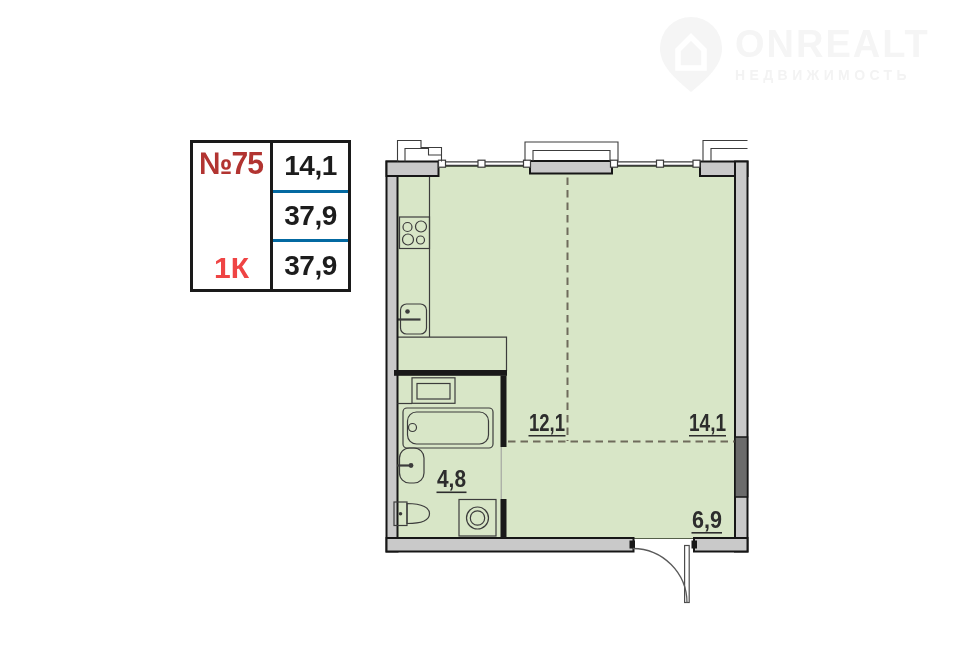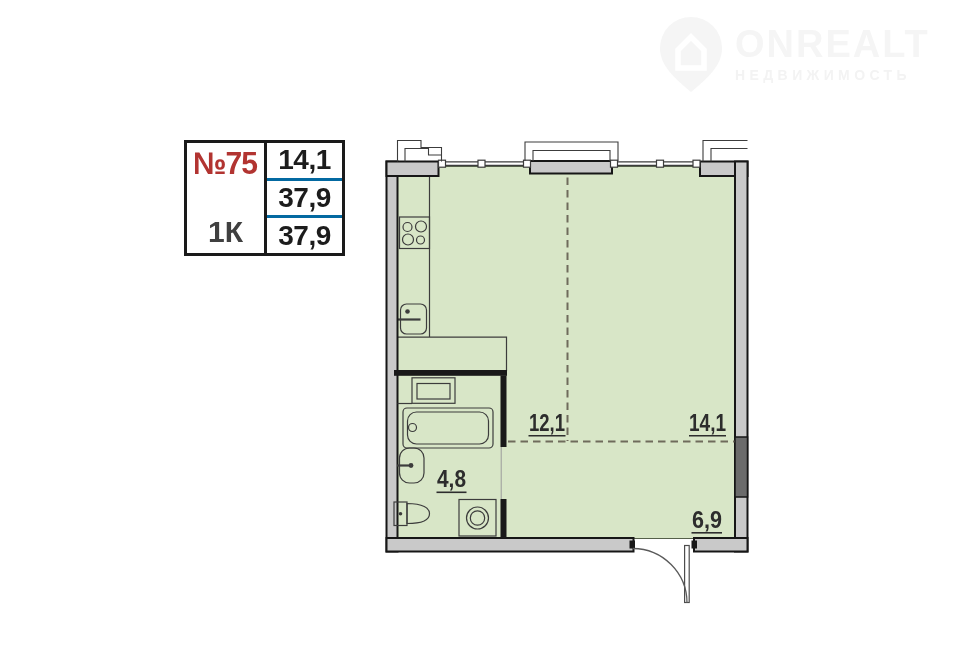--- a/index.html
+++ b/index.html
@@ -7,21 +7,21 @@
         font-family:"Liberation Sans",sans-serif;}
 
   
   .logo{position:absolute;left:652px;top:14px;width:300px;height:84px;display:flex;align-items:flex-start;}
   .logo svg{display:block;}
   .logo-text{margin-left:5px;padding-top:11px;}
   .logo-brand{font-size:38px;font-weight:800;letter-spacing:2px;line-height:1;color:#f6f6f6;}
   .logo-sub{font-size:14px;font-weight:600;letter-spacing:4.4px;margin-top:4px;color:#f3f3f3;}
 
   
-  .info-table{position:absolute;left:184px;top:140px;width:161px;height:116px;
+  .info-table{position:absolute;left:190px;top:140px;width:161px;height:152px;
               border:3px solid #1a1a1a;box-sizing:border-box;display:flex;background:#fff;}
   .it-left{width:80px;border-right:3px solid #1a1a1a;box-sizing:border-box;display:flex;
            flex-direction:column;justify-content:space-between;align-items:center;
            padding:3px 0 4px 0;}
   .it-right{flex:1;display:flex;flex-direction:column;}
   .it-cell{flex:1;display:flex;align-items:center;justify-content:center;
            font-size:28px;font-weight:700;color:#1c1c1c;letter-spacing:-0.5px;}
   .it-cell + .it-cell{border-top:3px solid #0369a1;}
   .unit-number{font-size:31px;font-weight:700;letter-spacing:-1px;transform:scaleX(0.97);}
   .unit-type{font-size:30px;font-weight:700;letter-spacing:0;}
@@ -42,21 +42,21 @@
     </svg>
     <div class="logo-text">
       <div class="logo-brand" style="color: rgb(245, 245, 245);">ONREALT</div>
       <div class="logo-sub">НЕДВИЖИМОСТЬ</div>
     </div>
   </div>
 
   <div class="info-table">
     <div class="it-left">
       <span class="unit-number" style="color: rgb(178, 52, 49);">№75</span>
-      <span class="unit-type" style="color: #404040;">1К</span>
+      <span class="unit-type" style="color: #ef4444;">1К</span>
     </div>
     <div class="it-right">
       <div class="it-cell">14,1</div>
       <div class="it-cell">37,9</div>
       <div class="it-cell">37,9</div>
     </div>
   </div>
 
   <svg class="plan" viewBox="0 0 960 657">
 

